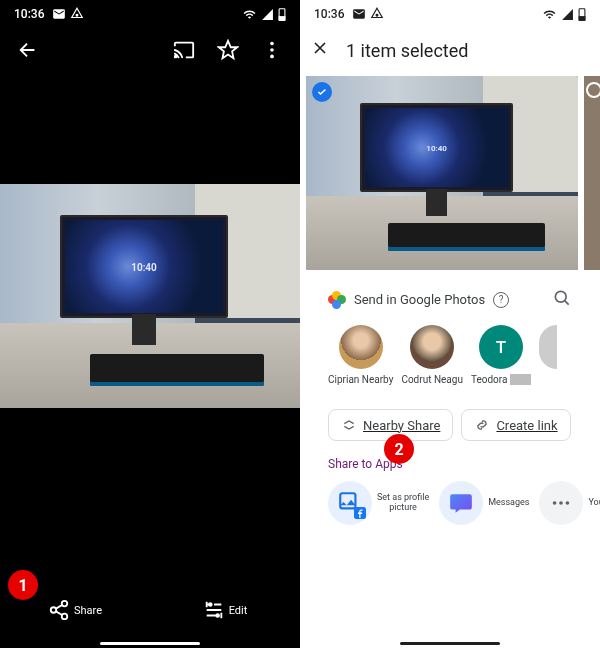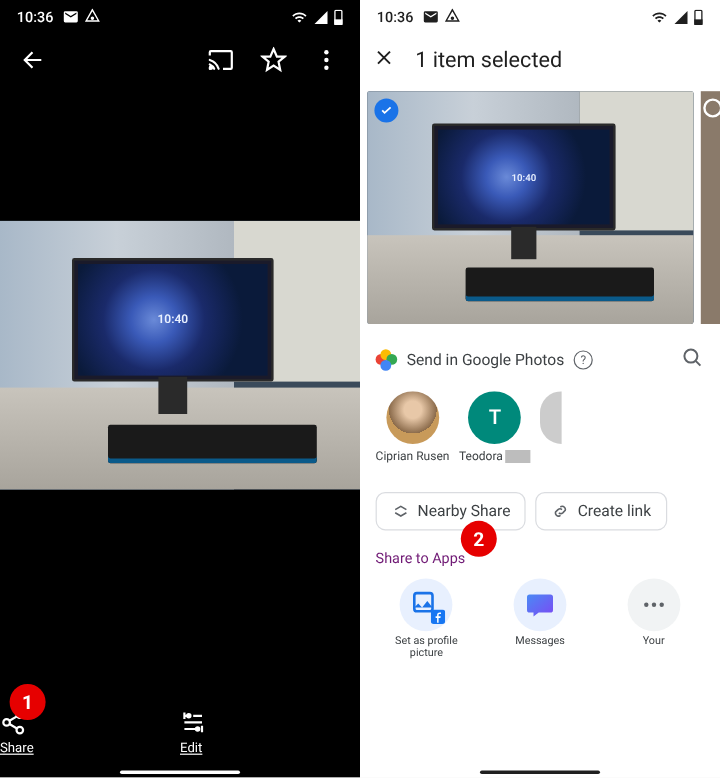--- a/index.html
+++ b/index.html
@@ -82,23 +82,23 @@
     background: #1a1a1a; border-radius: 2px;
     box-shadow: inset 0 -4px 0 #0a5a8a;
   }
 
   
   .bottombar {
     position: absolute; left: 0; bottom: 0; width: 100%;
     height: 76px; display: flex;
   }
   .bottombar .bbtn {
-    flex: 1; display: flex; flex-direction: column;
-    justify-content: center;
-    gap: 4px; font-size: 11px; color: #fff; text-decoration: underline;
+    flex: 1; display: flex; 
+    align-items: center; justify-content: center;
+    gap: 4px; font-size: 11px; color: #fff;
   }
   .nav-handle {
     position: absolute; left: 50%; bottom: 3px;
     transform: translateX(-50%);
     width: 100px; height: 3px; border-radius: 2px;
   }
   .phone.left .nav-handle { background: #fff; }
   .phone.right .nav-handle { background: #1f1f1f; }
 
   
@@ -131,21 +131,21 @@
   }
   .thumb2 .ring {
     position: absolute; top: 6px; right: 4px;
     width: 16px; height: 16px; border: 2px solid #fff;
     border-radius: 50%;
   }
 
   
   .sheet {
     position: absolute; left: 0; top: 278px; right: 0; bottom: 0;
-    background: #fff; padding: 10px 13px 0;
+    background: #fff; padding: 10px 28px 0;
   }
   .send-row {
     display: flex; align-items: center; gap: 8px;
     font-size: 13px; color: #3c4043;
   }
   .send-row .sp { flex: 1; }
   .gphotos-icon {
     width: 18px; height: 18px; position: relative;
   }
   .gphotos-icon i {
@@ -180,36 +180,36 @@
     font-size: 10px; color: #3c4043; text-align: center;
     line-height: 1.1; white-space: nowrap;
   }
   .contact .label.clip { overflow: hidden; text-overflow: clip; width: 60px;}
   .av-newgroup { background: #e8f0fe; color: #1a73e8; }
   .av1 { background: radial-gradient(circle at 50% 35%, #e8c8a8 20%, #8a6a4a 55%, #c89a5a 0); }
   .av2 { background: radial-gradient(circle at 50% 38%, #e8c8a8 24%, #6a5a4a 55%, #6a4a3a 0); }
   .av3 { background: #00897b; }
 
   .chips {
-    display: flex; gap: 8px; margin-top: 24px;
+    display: flex; gap: 8px; margin-top: 24px; text-decoration: underline;
   }
   .chip {
     display: flex; align-items: center; gap: 6px;
     border: 1px solid #dadce0; border-radius: 8px;
     padding: 7px 12px; font-size: 13px; color: #3c4043;
   }
 
   .share-apps-label {
     font-size: 12px; color: #701a75; margin-top: 16px;
   }
   .apps {
     display: flex; gap: 10px; margin-top: 10px;
   }
   .app {
-    flex: 1; display: flex; flex-direction: column;
+    flex: 1; display: flex; flex-direction: row;
     align-items: center; gap: 5px;
   }
   .app .ai {
     width: 44px; height: 44px; border-radius: 50%;
     display: flex; align-items: center; justify-content: center;
     position: relative;
   }
   .app .label {
     font-size: 9px; color: #3c4043; text-align: center;
     line-height: 1.1;
@@ -401,21 +401,25 @@
         <svg width="20" height="20" viewBox="0 0 24 24" fill="none" stroke="#5f6368" stroke-width="2">
             <circle cx="10.5" cy="10.5" r="6.5"></circle>
             <path d="M20 20l-4.5-4.5"></path>
           </svg>
       </div>
     </div>
 
     <div class="contacts">
       <div class="contact">
         <div class="avatar av1"></div>
-        <span class="label">Ciprian Rusen</span>
+        <span class="label">Ciprian Nearby</span>
+      </div>
+      <div class="contact">
+        <div class="avatar av2"></div>
+        <span class="label">Codrut Neagu</span>
       </div>
       <div class="contact">
         <div class="avatar av3">
             <span>T</span>
           </div>
         <span class="label clip"><span>Teodora</span> <span style="background:#bdbdbd;color:transparent">xxxxx</span></span>
       </div>
       <div class="contact" style="flex:0 0 18px">
         <div class="avatar" style="background:#ccc;width:18px;border-radius:22px 0 0 22px"></div>
 

